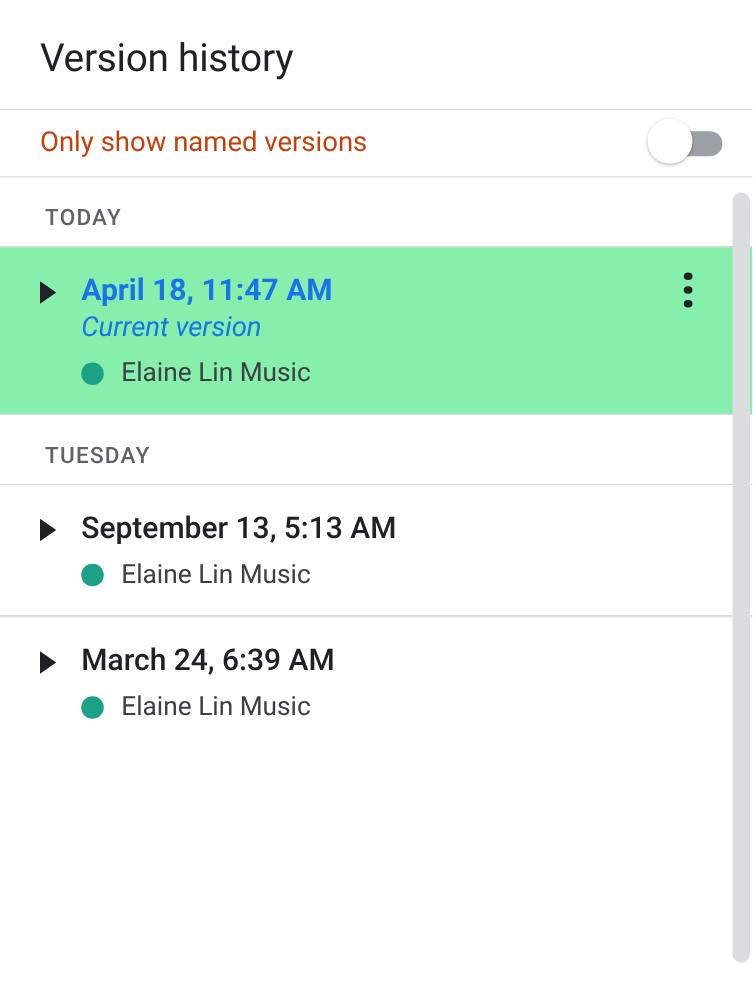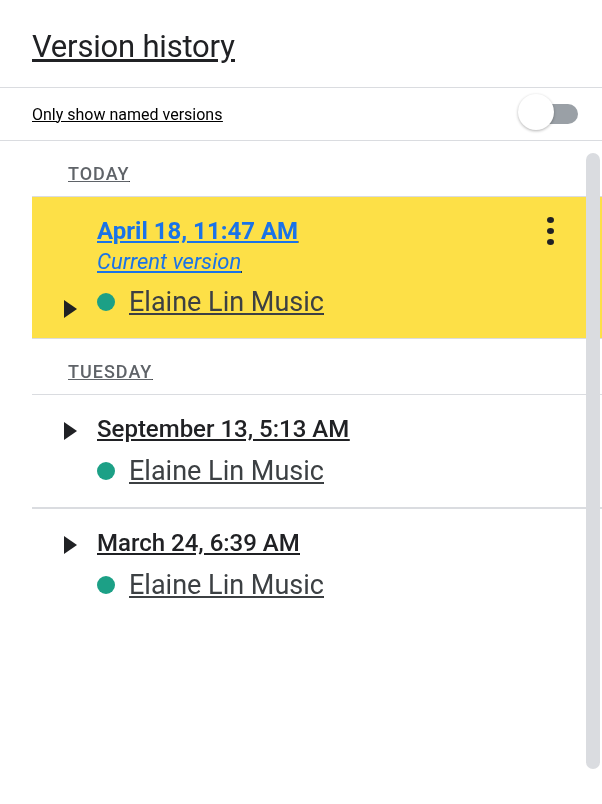--- a/index.html
+++ b/index.html
@@ -1,19 +1,18 @@
 <!DOCTYPE html>
 <html><head>
   <meta charset="utf-8">
   <style>
     * {
       margin: 0;
       padding: 0;
       box-sizing: border-box;
-      text-decoration: underline;
     }
     body {
       font-family: 'Google Sans', Roboto, Arial, sans-serif;
       background: #fff;
       width: 602px;
       height: 804px;
       position: relative;
       overflow: hidden;
     }
     .panel-title {
@@ -25,22 +24,22 @@
     }
     .filter-row {
       display: flex;
       align-items: center;
       justify-content: space-between;
       padding: 14px 24px 14px 32px;
       border-top: 1px solid #dadce0;
       border-bottom: 1px solid #dadce0;
     }
     .filter-label {
-      font-size: 16px;
-      color: #000000;
+      font-size: 22px;
+      color: #c2410c;
       text-align: right;
     }
     .toggle {
       width: 60px;
       height: 24px;
       position: relative;
       cursor: pointer;
     }
     .toggle-track {
       position: absolute;
@@ -69,40 +68,38 @@
     .scrollbar-track {
       position: absolute;
       right: 2px;
       top: 12px;
       width: 14px;
       height: calc(100% - 24px);
       background: #dadce0;
       border-radius: 7px;
     }
     .content-inner {
-      margin-left: 32px;
     }
     .group-header {
       padding: 22px 32px 12px 36px;
       font-size: 18px;
       font-weight: 500;
       color: #5f6368;
       letter-spacing: 1px;
       text-transform: uppercase;
     }
     .version-entry {
       padding: 20px 24px 20px 32px;
       border-bottom: 1px solid #dadce0;
       display: flex;
       align-items: flex-start;
       position: relative;
     }
     .version-entry.selected {
-      background: #fde047;
-      align-items: flex-end;
+      background: #86efac;
     }
     .chevron {
       width: 0;
       height: 0;
       border-top: 9px solid transparent;
       border-bottom: 9px solid transparent;
       border-left: 13px solid #202124;
       margin-right: 20px;
       margin-top: 7px;
       flex-shrink: 0;
@@ -132,21 +129,21 @@
       gap: 14px;
     }
     .author-dot {
       width: 18px;
       height: 18px;
       border-radius: 50%;
       background: #1ca086;
       flex-shrink: 0;
     }
     .author-name {
-      font-size: 27px;
+      font-size: 21px;
       color: #3c4043;
     }
     .more-menu {
       position: absolute;
       right: 38px;
       top: 20px;
       width: 28px;
       height: 28px;
       display: flex;
       flex-direction: column;

